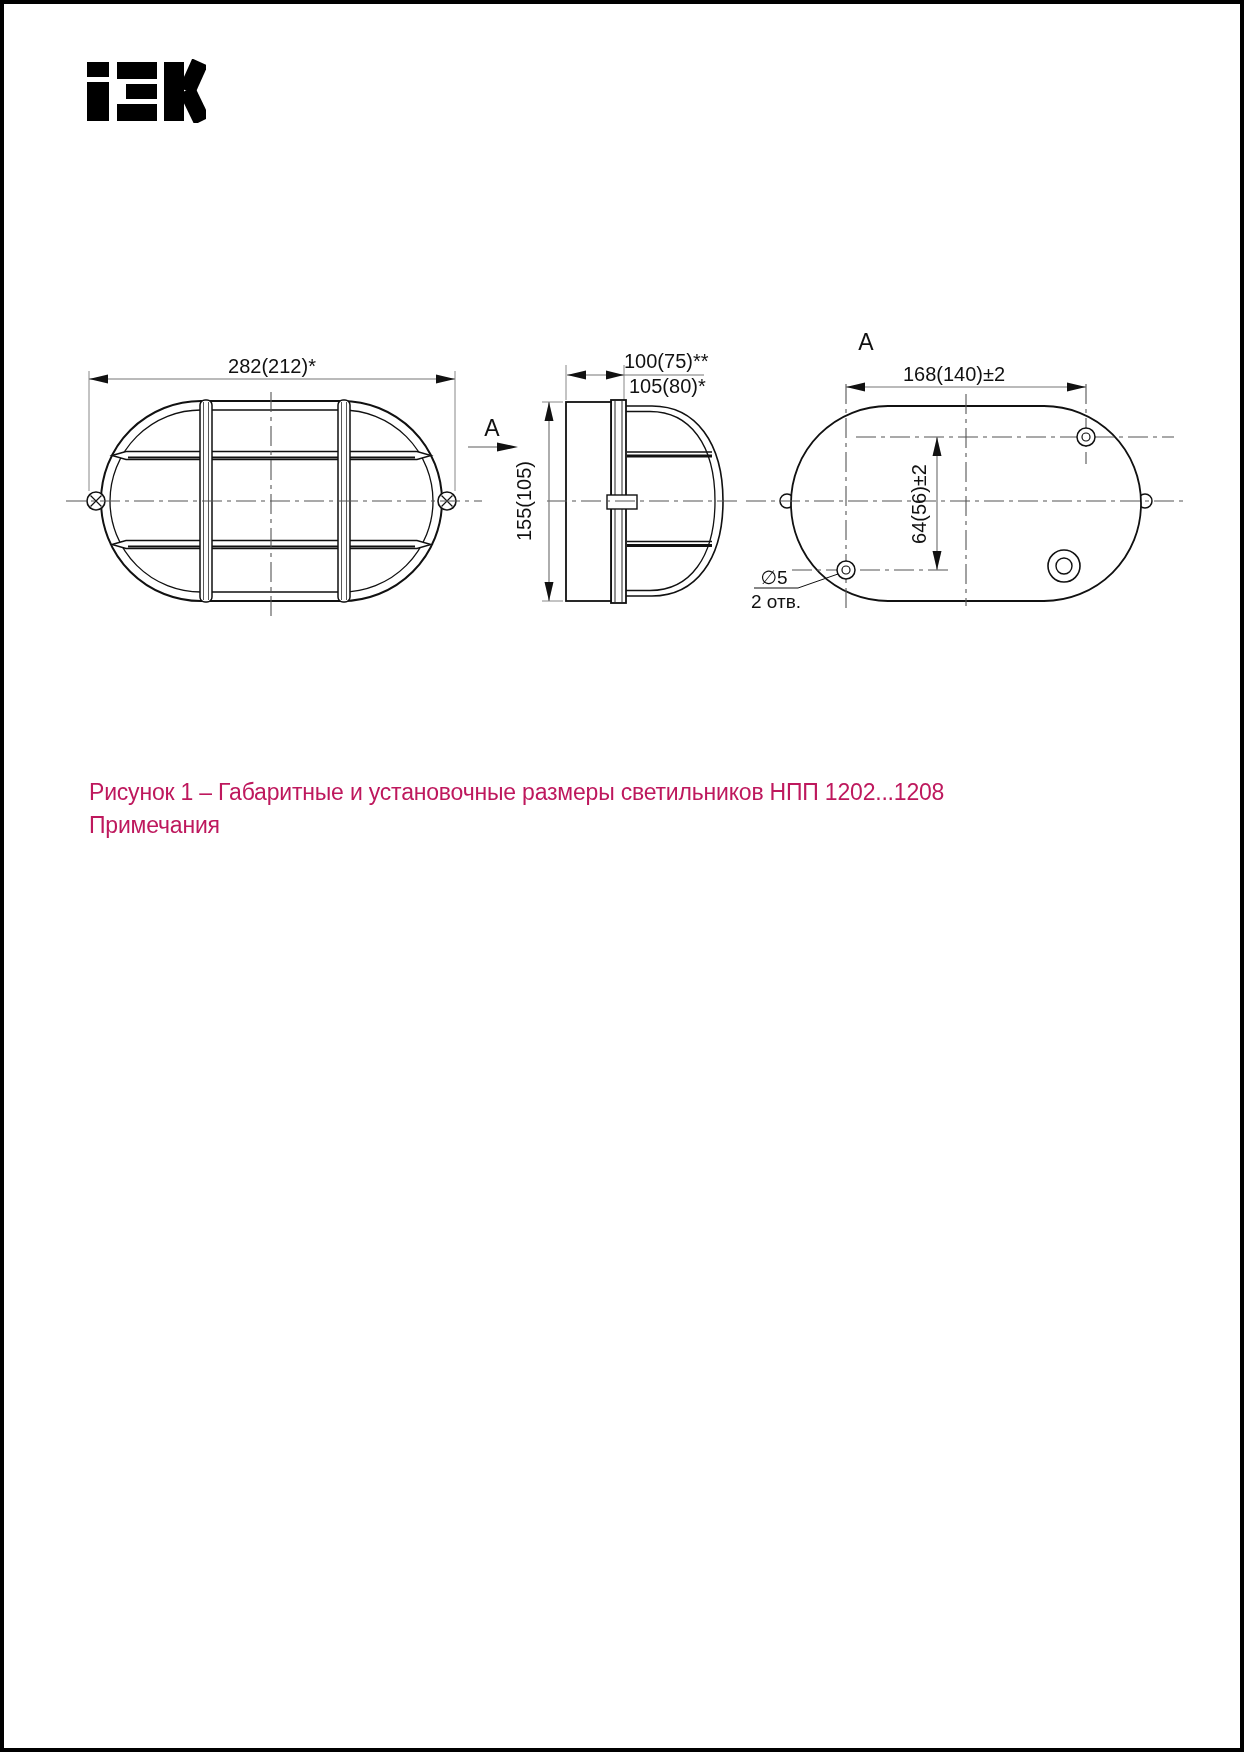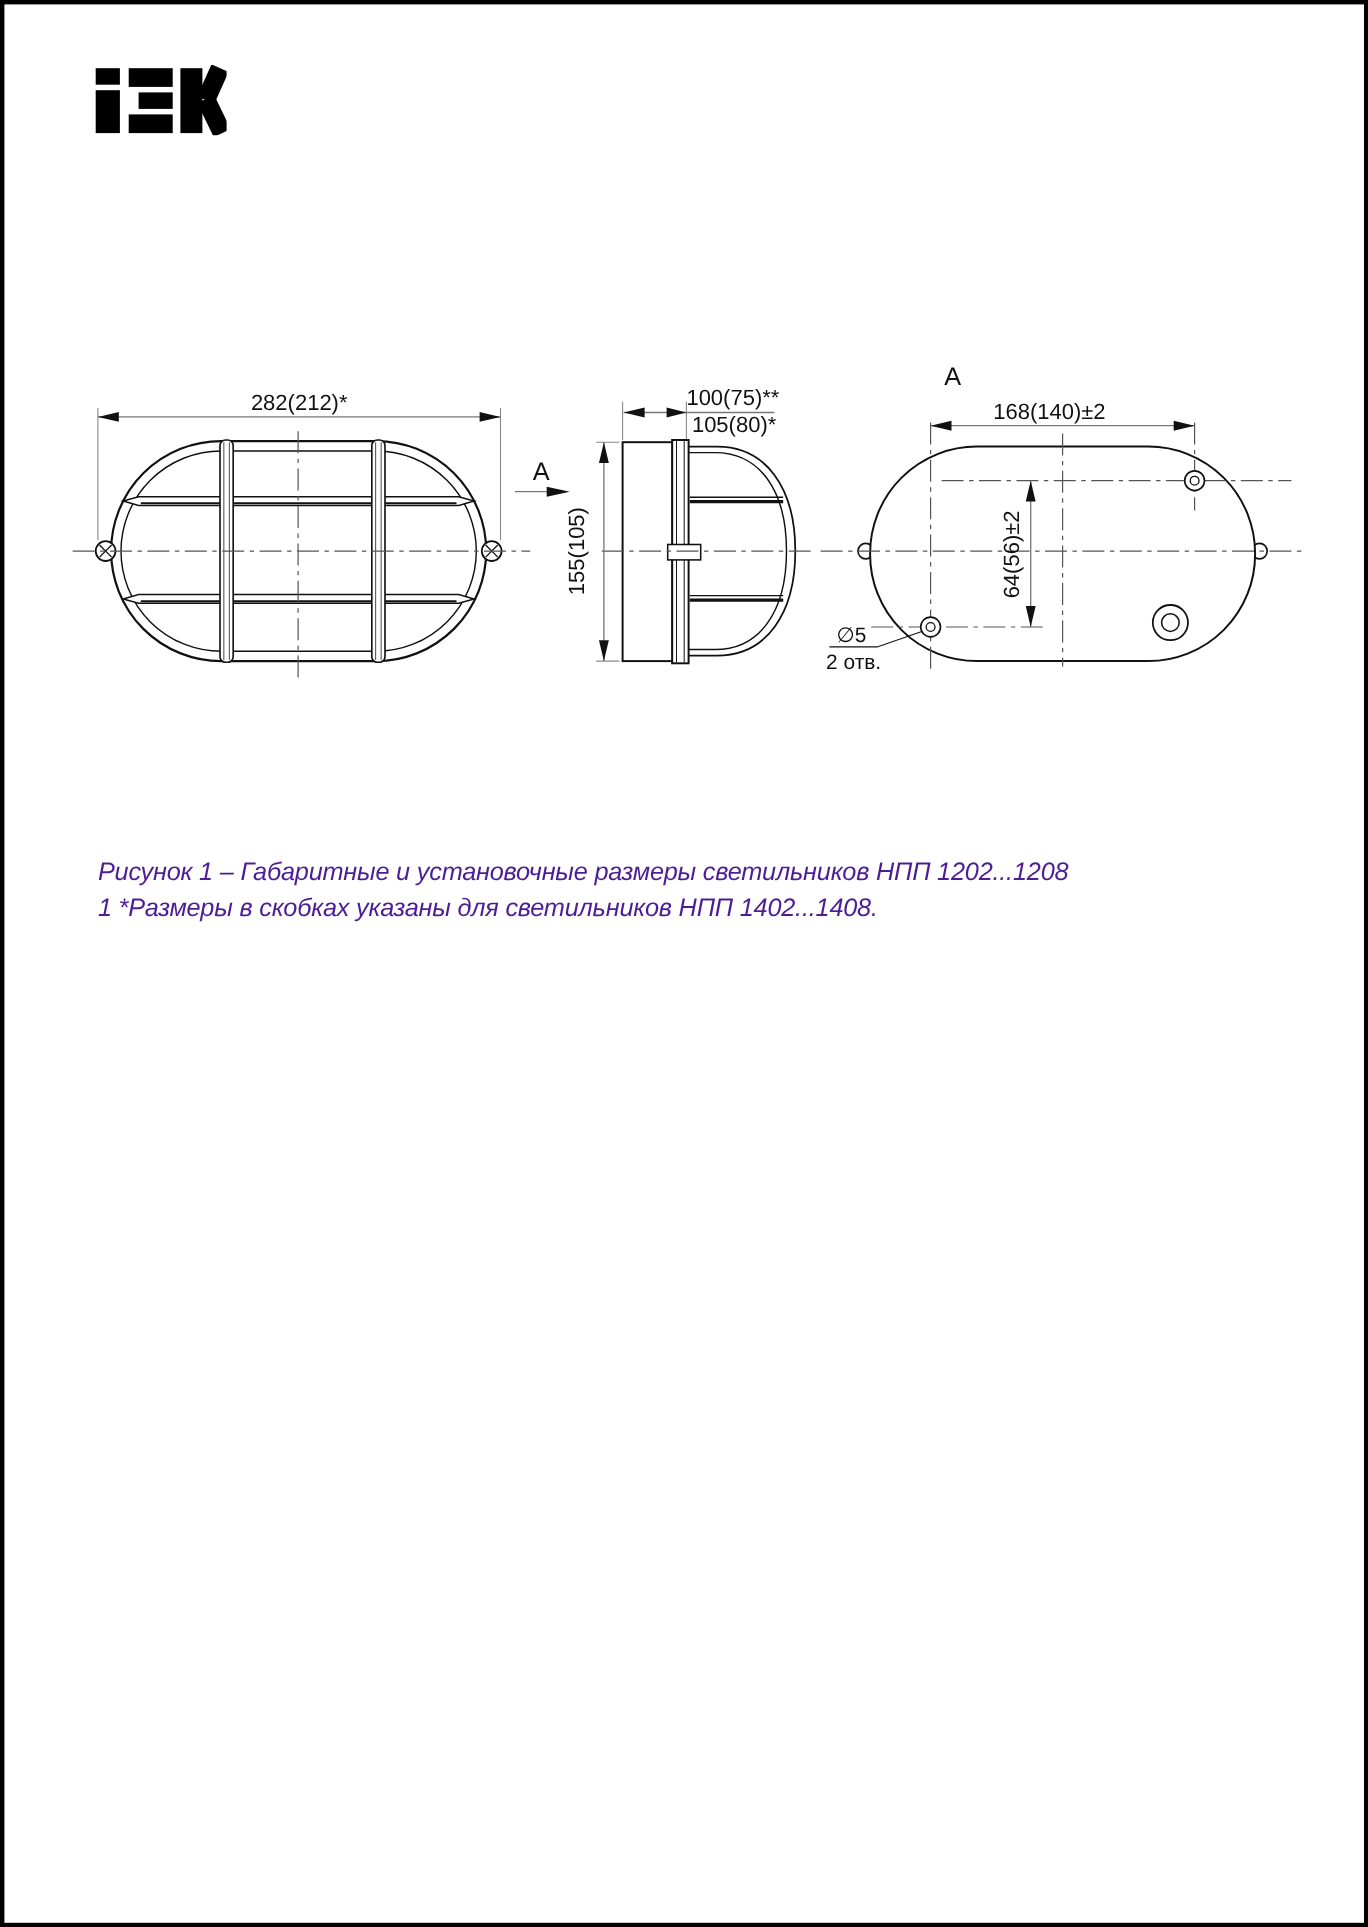--- a/index.html
+++ b/index.html
@@ -18,21 +18,21 @@
   .drawing text.big{font-size:23px;}
   .drawing text.small{font-size:19px;}
   .obj{stroke:#111;fill:none;}
   .objw{stroke:#111;fill:#fff;}
   .dim{stroke:#777;stroke-width:1.2;fill:none;}
   .ext{stroke:#888;stroke-width:1;fill:none;}
   .arr{fill:#111;stroke:none;}
   .cl{stroke:#555;stroke-width:1.1;fill:none;stroke-dasharray:20 5 4 5;}
   .caption{
     position:absolute;left:85px;top:772px;width:1100px;
-    font-size:23px;line-height:33px;color:#4c1d95;letter-spacing:-0.2px;font-style:italic;
+    font-size:23px;line-height:33px;color:#be185d;letter-spacing:-0.2px;
   }
 </style>
 </head>
 <body>
 
 <div class="page">
 
   <svg class="logo" viewBox="0 0 122 64" role="img" aria-label="IEK">
     <g fill="#000">
       <rect x="3" y="3" width="22" height="15"></rect>
@@ -168,16 +168,16 @@
         <text class="small" x="770" y="580" text-anchor="middle">∅5</text>
         <path class="obj" d="M750,584 H794" stroke-width="1.2"></path>
         <path class="obj" d="M794,584 L834,570" stroke-width="1"></path>
         <text class="small" x="772" y="604" text-anchor="middle">2 отв.</text>
       </g>
     </g>
   </svg>
 
   <div class="caption">
     <div class="cap-line">Рисунок 1 – Габаритные и установочные размеры светильников НПП 1202...1208</div>
-    <div class="cap-line">1 *Размеры в скобках указаны для светильников НПП 1402...1408.</div>
+    <div class="cap-line">Примечания</div>
   </div>
 
 </div>
 
 </body></html>

